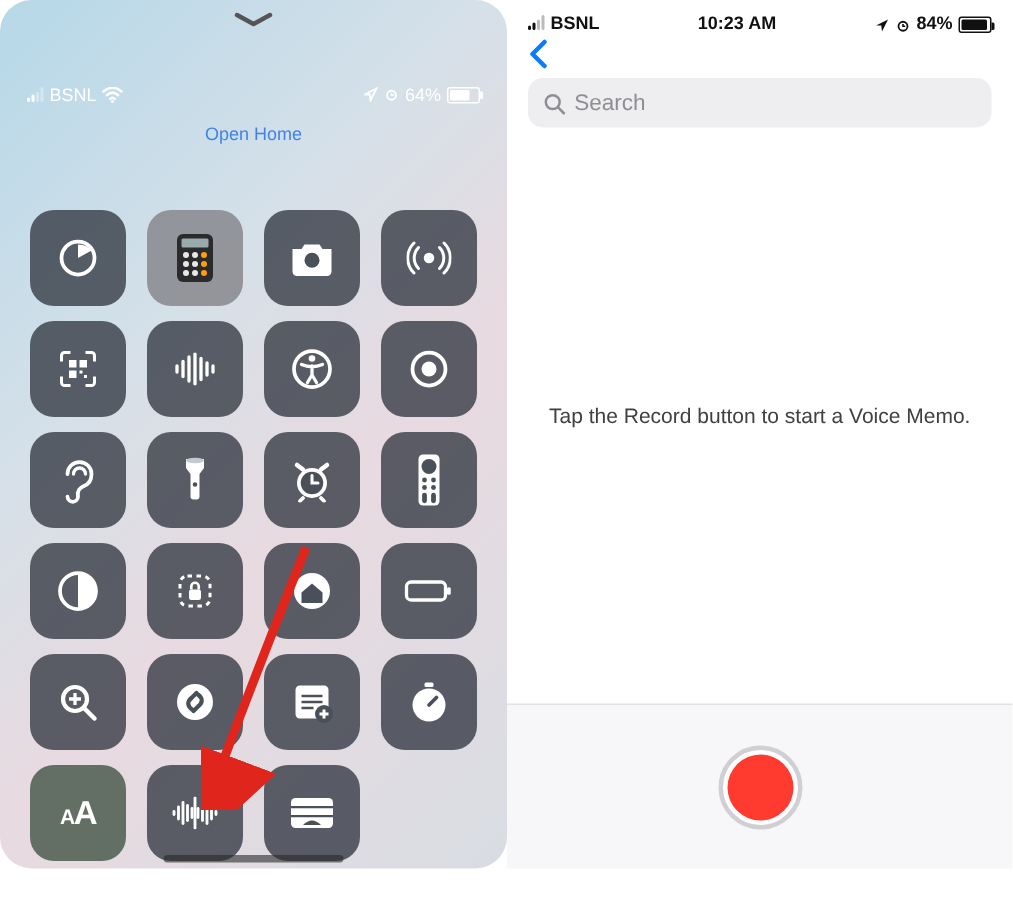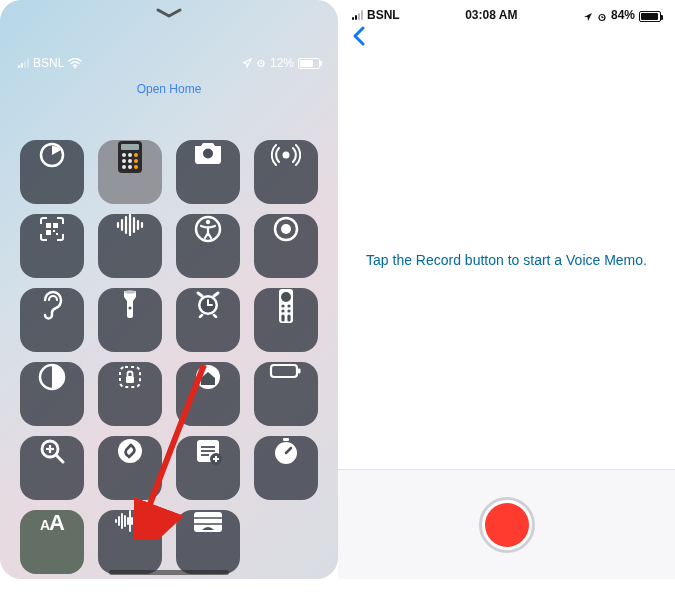--- a/index.html
+++ b/index.html
@@ -55,21 +55,21 @@
       display: grid;
       grid-template-columns: repeat(4, 64px);
       grid-auto-rows: 64px;
       gap: 10px 14px;
       justify-content: space-between;
     }
     .cc-tile {
       width: 64px; height: 64px;
       border-radius: 16px;
       background: rgba(50,55,65,.78);
-      display: flex; align-items: flex-start; justify-content: center;
+      display: flex; align-items: center; justify-content: center;
       color: #fff;
     }
     .cc-tile.greenish { background: rgba(55,75,60,.75); }
     .cc-tile.calculator { background: rgba(130,130,135,.80); }
     .tile-text { color:#fff; font-weight:600; letter-spacing:-1px; }
 
     
     .arrow {
       position: absolute;
       top: 360px; left: 134px;
@@ -110,21 +110,21 @@
       padding: 8px 10px; gap: 6px;
     }
     .search-box input {
       border: none; outline: none; background: transparent;
       font-size: 15px; color: #333; width: 100%;
     }
     .search-box input::placeholder { color: #8e8e93; }
     .vm-empty {
       flex: 1;
       display: flex; align-items: center; justify-content: center;
-      color: #0369a1; font-size: 14px; padding: 0 16px; text-align: left;
+      color: #404040; font-size: 14px; padding: 0 16px; text-align: left;
     }
     .vm-tray {
       background: #f7f7f9;
       border-top: 1px solid #e3e3e6;
       height: 110px;
       display: flex; align-items: center; justify-content: center;
     }
     .record-btn {
       width: 56px; height: 56px; border-radius: 50%;
       border: 3px solid #d0d0d4;
@@ -168,21 +168,21 @@
         </svg>
     </div>
     <div class="right">
       <svg width="10" height="10" viewBox="0 0 10 10">
           <path d="M1 5 L9 1 L5 9 L4.5 5 Z" fill="none" stroke="#fff" stroke-width="1.2"></path>
         </svg>
       <svg width="10" height="10" viewBox="0 0 10 10">
           <circle cx="5" cy="5.5" r="3" fill="none" stroke="#fff" stroke-width="1.2"></circle>
           <path d="M5 4 V5.5 H6.5" stroke="#fff" stroke-width="1.1" fill="none"></path>
         </svg>
-      <span>12%</span>
+      <span>64%</span>
       <span class="battery">
           <span class="body">
             <span class="fill" style="width:64%"></span>
           </span>
         </span>
     </div>
   </div>
 
   <div class="cc-open-home">Open Home</div>
 
@@ -403,21 +403,21 @@
   <div class="vm-status">
     <div class="sig">
       <span class="bars">
         <span style="height:3px"></span>
           <span style="height:5px"></span>
           <span style="height:7px" class="dim"></span>
           <span style="height:10px" class="dim"></span>
       </span>
       <span>BSNL</span>
     </div>
-    <span>03:08 AM</span>
+    <span>10:23 AM</span>
     <div class="right">
       <svg width="10" height="10" viewBox="0 0 10 10">
           <path d="M1 5 L9 1 L5 9 L4.5 5 Z" fill="#111"></path>
         </svg>
       <svg width="10" height="10" viewBox="0 0 10 10">
           <circle cx="5" cy="5.5" r="3" fill="none" stroke="#111" stroke-width="1.2"></circle>
           <path d="M5 4 V5.5 H6.5" stroke="#111" stroke-width="1.1" fill="none"></path>
         </svg>
       <span>84%</span>
       <span class="battery" style="color:#111">
@@ -428,20 +428,27 @@
     </div>
   </div>
 
   <div class="back-btn">
     <svg width="14" height="20" viewBox="0 0 14 20">
         <polyline points="11,2 3,10 11,18" fill="none" stroke="#0a7aff" stroke-width="3" stroke-linecap="round" stroke-linejoin="round"></polyline>
       </svg>
   </div>
 
 
+  <div class="search-box">
+    <svg width="16" height="16" viewBox="0 0 16 16">
+        <circle cx="7" cy="7" r="5" fill="none" stroke="#8e8e93" stroke-width="1.8"></circle>
+        <line x1="11" y1="11" x2="15" y2="15" stroke="#8e8e93" stroke-width="1.8" stroke-linecap="round"></line>
+      </svg>
+    <input type="text" placeholder="Search" style="">
+  </div>
 
   <div class="vm-empty">Tap the Record button to start a Voice Memo.</div>
 
   <div class="vm-tray">
     <div class="record-btn">
       <div class="record-btn-inner"></div>
     </div>
   </div>
 </div>
 

